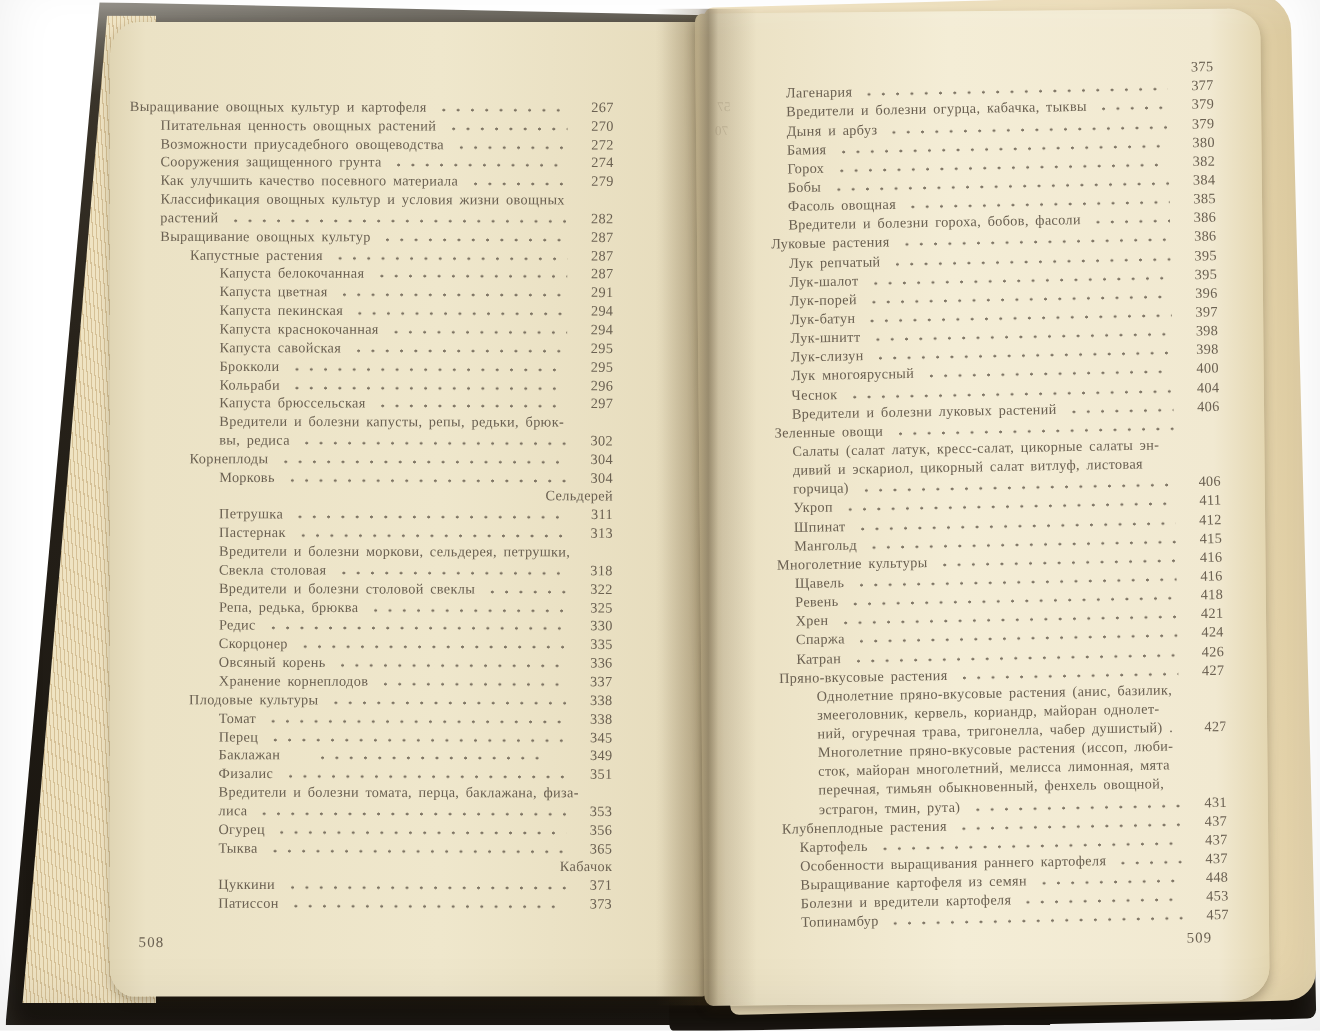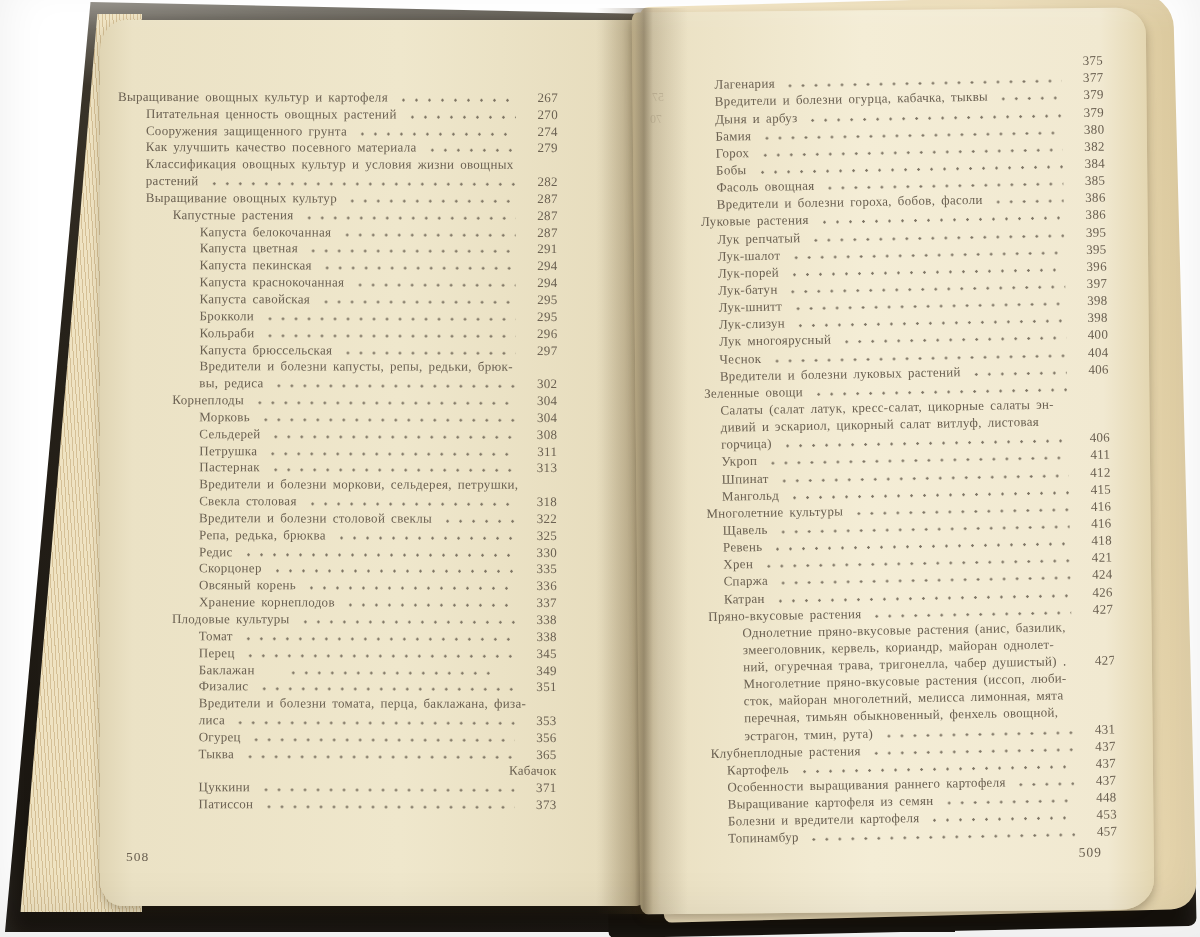--- a/index.html
+++ b/index.html
@@ -70,20 +70,25 @@
       <div class="row" style="padding-left: 0px;">
         <span class="t">Выращивание овощных культур и картофеля</span>
         <span class="leader"></span>
         <span class="n">267</span>
       </div>
       <div class="row" style="padding-left: 28px;">
         <span class="t">Питательная ценность овощных растений</span>
         <span class="leader"></span>
         <span class="n">270</span>
       </div>
+      <div class="row" style="padding-left: 28px;">
+        <span class="t">Возможности приусадебного овощеводства</span>
+        <span class="leader"></span>
+        <span class="n">272</span>
+      </div>
       <div class="row" style="padding-left: 28px; justify-content: space-between;">
         <span class="t">Сооружения защищенного грунта</span>
         <span class="leader"></span>
         <span class="n">274</span>
       </div>
       <div class="row" style="padding-left: 28px;">
         <span class="t">Как улучшить качество посевного материала</span>
         <span class="leader"></span>
         <span class="n">279</span>
       </div>
@@ -156,21 +161,21 @@
       <div class="row" style="padding-left: 55px;">
         <span class="t">Корнеплоды</span>
         <span class="leader"></span>
         <span class="n">304</span>
       </div>
       <div class="row" style="padding-left: 82px;">
         <span class="t">Морковь</span>
         <span class="leader"></span>
         <span class="n">304</span>
       </div>
-      <div class="row" style="padding-left: 82px;">
+      <div class="row" style="padding-left: 82px; flex-direction: column;">
         <span class="t">Сельдерей</span>
         <span class="leader"></span>
         <span class="n">308</span>
       </div>
       <div class="row" style="padding-left: 82px;">
         <span class="t">Петрушка</span>
         <span class="leader"></span>
         <span class="n">311</span>
       </div>
       <div class="row" style="padding-left: 82px;">

